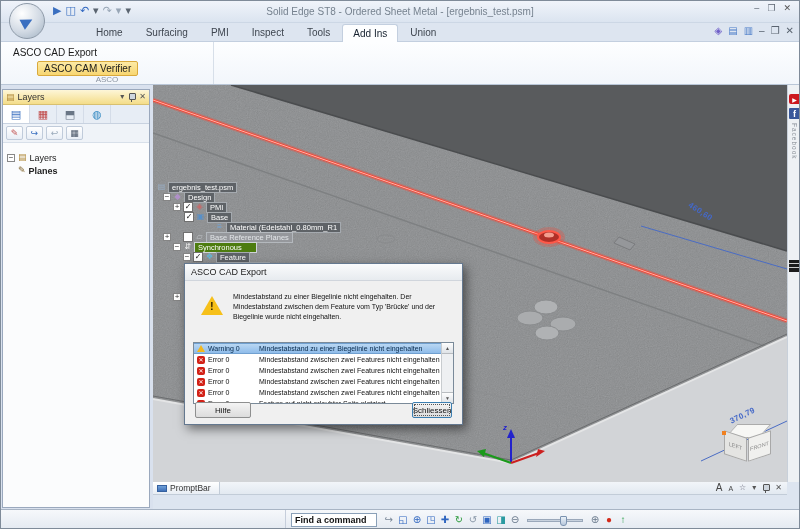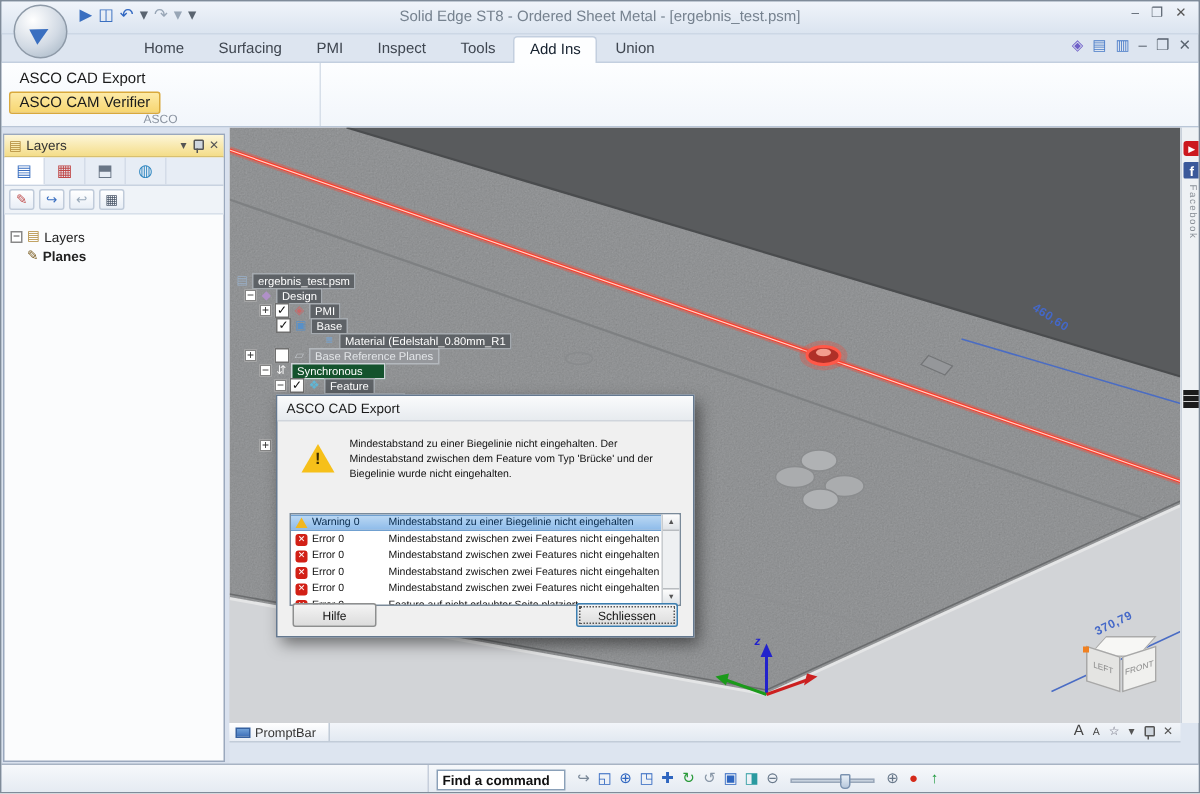--- a/index.html
+++ b/index.html
@@ -57,21 +57,21 @@
   
   .viewport{position:absolute;left:152px;top:84px;width:634px;height:397px;overflow:hidden;background:#cdd0d3}
   .vtree{position:absolute;left:0;top:0;width:100%;height:100%;pointer-events:none}
   .vt-row{position:absolute;display:flex;align-items:center;gap:2px;height:10px;pointer-events:auto}
   .vt-exp{width:8px;height:8px;background:#fff;border:1px solid #848484;font-size:8px;line-height:6px;text-align:center;color:#333}
   .vt-cb{width:10px;height:10px;background:#fff;border:1px solid #707070;font-size:8px;line-height:8px;text-align:center;color:#111;font-weight:bold}
   .vt-icon{width:9px;text-align:center;font-size:8px}
   .vt-label{background:rgba(90,94,99,.92);border:1px solid rgba(190,195,200,.75);color:#fff;
     font-size:7.5px;line-height:9px;padding:0 3px;white-space:nowrap}
   .vt-label.disabled{background:rgba(150,153,157,.85);color:#e2e5e8}
-  .vt-label.selected{background:#14532d;border-color:#cfd4d9;padding-right:14px}
+  .vt-label.selected{background:#4d7c0f;border-color:#cfd4d9;padding-right:14px}
   .vt-label.clip{max-width:142px;overflow:hidden}
   .dim-label{position:absolute;color:#4468c8;font-size:8px;font-weight:bold;letter-spacing:.4px}
   .axis-label{position:absolute;color:#2222cc;font-size:8px;font-weight:bold;font-style:italic}
   .view-cube{position:absolute;left:568px;top:338px;width:56px;height:52px}
   .vc-top{position:absolute;left:10px;top:1px;width:34px;height:14px;background:#f7f7f5;border:1px solid #ababab;transform:skewX(-42deg)}
   .vc-left{position:absolute;left:3px;top:11px;width:23px;height:24px;background:#e4e4e2;border:1px solid #a8a8a8;
     transform:skewY(18deg);display:flex;align-items:center;justify-content:center;font-size:5.5px;color:#8a8a8a}
   .vc-right{position:absolute;left:27px;top:11px;width:23px;height:24px;background:#f0f0ee;border:1px solid #a8a8a8;
     transform:skewY(-18deg);display:flex;align-items:center;justify-content:center;font-size:5.5px;color:#8a8a8a}
   .vc-dot{position:absolute;left:1px;top:8px;width:4px;height:4px;background:#f08020}
@@ -106,21 +106,21 @@
   .err-badge{flex:none;width:8px;height:8px;background:#d22016;border-radius:2px;color:#fff;font-size:6px;
     display:flex;align-items:center;justify-content:center;font-weight:bold}
   .dlg-scroll{position:absolute;right:0;top:0;width:12px;height:100%;background:#eef0f2;border-left:1px solid #c8cccf}
   .dlg-sbtn{height:11px;background:linear-gradient(#fdfdfd,#dfe3e7);border-bottom:1px solid #b8bcc0;
     font-size:5px;color:#555;display:flex;align-items:center;justify-content:center}
   .dlg-sbtn.bottom{position:absolute;bottom:0;width:100%;border-top:1px solid #b8bcc0;border-bottom:none}
   .dlg-btn{position:absolute;bottom:6px;height:16px;font-size:8px;color:#111;
     background:linear-gradient(#f4f4f4,#dcdcdc);border:1px solid #8e8f8f;border-radius:2px;
     display:flex;align-items:center;justify-content:center;font-family:inherit}
   .dlg-btn.help{left:10px;width:56px}
-  .dlg-btn.close{right:10px;width:68px;border-color:#3c7fb1;outline:1px dotted #555;outline-offset:-3px}
+  .dlg-btn.close{right:10px;width:40px;border-color:#3c7fb1;outline:1px dotted #555;outline-offset:-3px}
 
   
   .prompt-tab-row{position:absolute;left:152px;top:481px;width:634px;height:13px;
     background:linear-gradient(#f2f5f9,#e2e9f1);border-bottom:1px solid #c2ccd8;display:flex;align-items:center}
   .prompt-tab{display:flex;align-items:center;gap:3px;padding:0 8px 0 4px;height:100%;
     background:linear-gradient(#fff,#e8edf4);border-right:1px solid #c2ccd8;font-size:8.5px;color:#333}
   .pt-icon{width:10px;height:7px;background:linear-gradient(#6fa0d8,#3f70b8);border:1px solid #35609f}
   .prompt-icons{margin-left:auto;display:flex;gap:6px;align-items:center;padding-right:5px;color:#5a6572;font-size:8px}
   .g-big{font-size:10px}.g-small{font-size:7px}
   .prompt-text-row{position:absolute;left:152px;top:494px;width:634px;height:14px;background:#fff;
@@ -184,21 +184,21 @@
       <span class="gi" style="color: rgb(74, 124, 200);">▥</span>
       <span class="gi" style="color: rgb(90, 100, 112);">–</span>
       <span class="gi" style="color: rgb(90, 100, 112);">❐</span>
       <span class="gi" style="color: rgb(90, 100, 112);">✕</span>
     </div>
 
   <div class="ribbon-body">
     <div class="ribbon-group">
       <div id="groupButtons">
           <div class="rg-btn" style="top: 3px;">ASCO CAD Export</div>
-          <div class="rg-btn hl" style="top: 19px;">ASCO CAM Verifier</div>
+          <div class="rg-btn hl" style="top: 19px; margin-left: 31px;">ASCO CAM Verifier</div>
         </div>
       <div class="rg-label">ASCO</div>
     </div>
   </div>
 
   <div class="left-col"></div>
   <div class="layers-panel">
     <div class="lp-title">
       <span class="gi" style="color:#b08838;font-size:9px">▤</span>
       <span>Layers</span>

